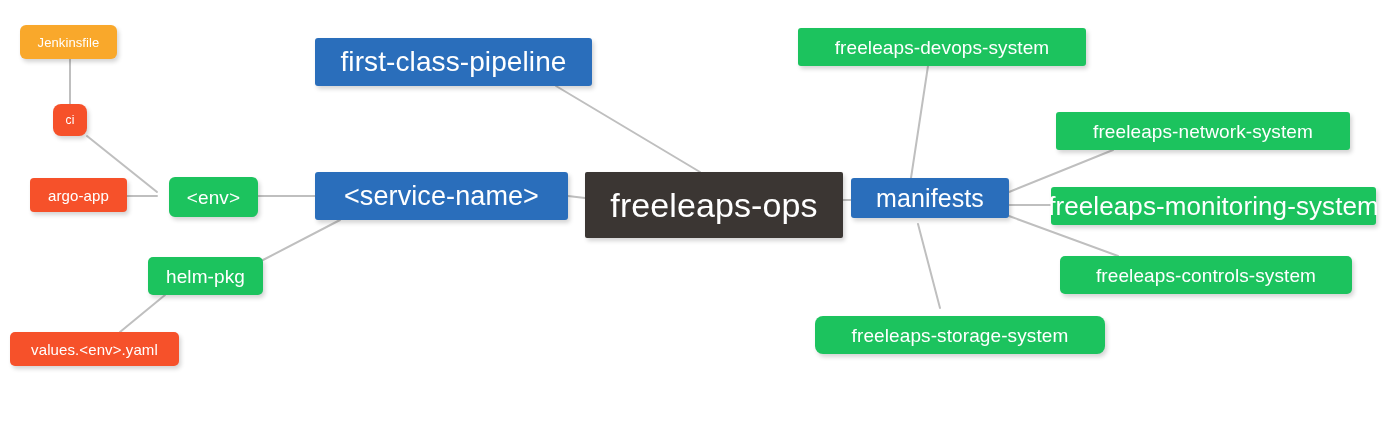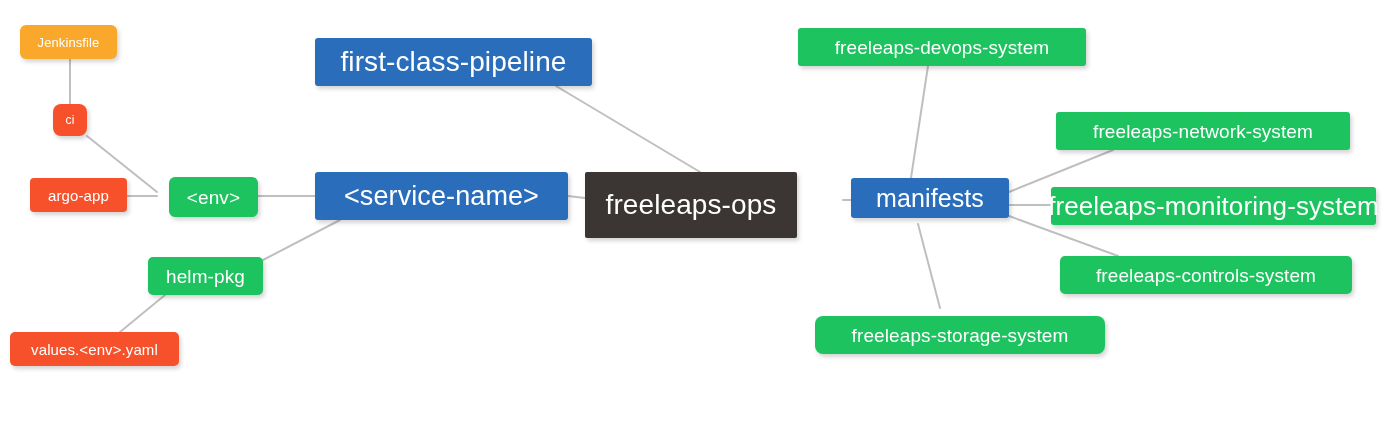--- a/index.html
+++ b/index.html
@@ -79,21 +79,21 @@
       </div>
       <div class="node" style="left: 10px; top: 332px; width: 169px; height: 34px; background: rgb(246, 81, 42); border-radius: 5px; font-size: 15px; color: rgb(255, 255, 255);">
         <span class="node-label">values.&lt;env&gt;.yaml</span>
       </div>
       <div class="node" style="left: 315px; top: 38px; width: 277px; height: 48px; background: rgb(42, 110, 187); border-radius: 3px; font-size: 28px; color: rgb(255, 255, 255);">
         <span class="node-label">first-class-pipeline</span>
       </div>
       <div class="node" style="left: 315px; top: 172px; width: 253px; height: 48px; background: rgb(42, 110, 187); border-radius: 3px; font-size: 27px; color: rgb(255, 255, 255); text-align: center;">
         <span class="node-label">&lt;service-name&gt;</span>
       </div>
-      <div class="node" style="left: 585px; top: 172px; width: 212px; height: 66px; background: rgb(59, 54, 51); border-radius: 2px; font-size: 28px; color: rgb(255, 255, 255);">
+      <div class="node" style="left: 585px; top: 172px; width: 258px; height: 66px; background: rgb(59, 54, 51); border-radius: 2px; font-size: 34px; color: rgb(255, 255, 255);">
         <span class="node-label">freeleaps-ops</span>
       </div>
       <div class="node" style="left: 851px; top: 178px; width: 158px; height: 40px; background: rgb(42, 110, 187); border-radius: 3px; font-size: 25px; color: rgb(255, 255, 255);">
         <span class="node-label">manifests</span>
       </div>
       <div class="node" style="left: 798px; top: 28px; width: 288px; height: 38px; background: rgb(28, 195, 94); border-radius: 3px; font-size: 19px; color: rgb(255, 255, 255);">
         <span class="node-label">freeleaps-devops-system</span>
       </div>
       <div class="node" style="left: 1056px; top: 112px; width: 294px; height: 38px; background: rgb(28, 195, 94); border-radius: 3px; font-size: 19px; color: rgb(255, 255, 255);">
         <span class="node-label">freeleaps-network-system</span>

